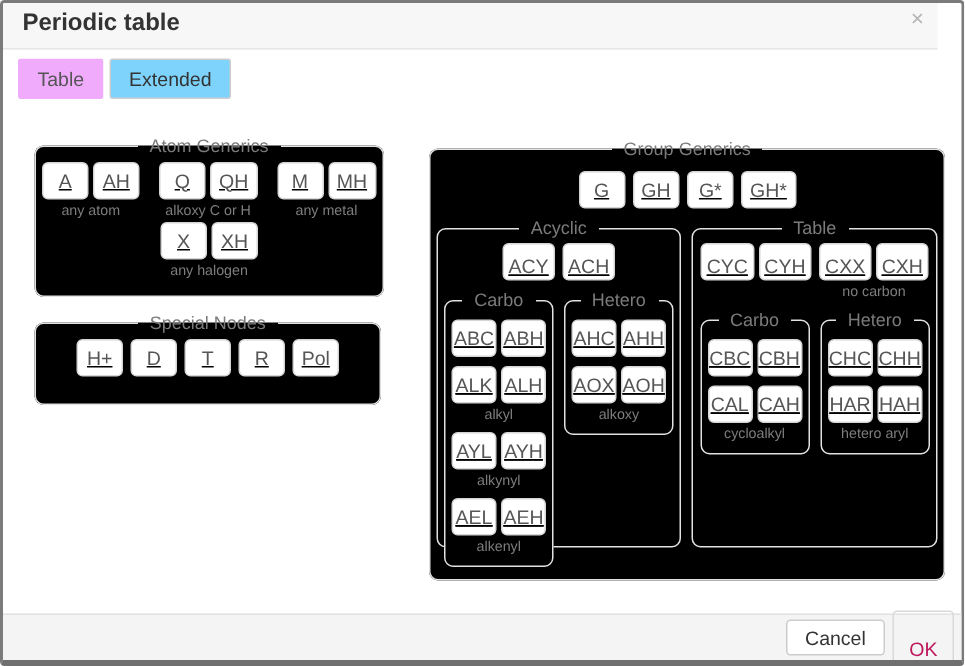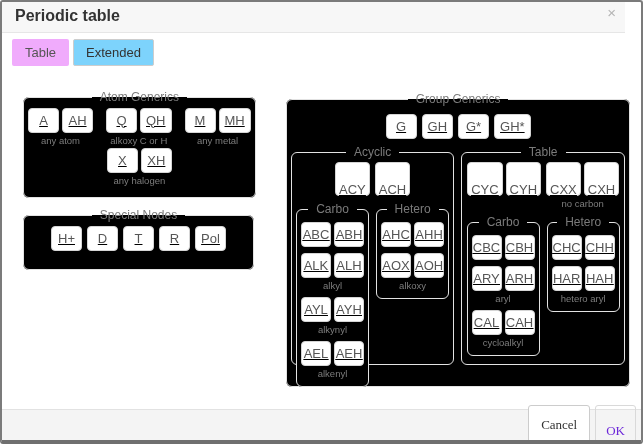--- a/index.html
+++ b/index.html
@@ -55,30 +55,30 @@
   .row1 { display:flex; justify-content:center; gap:13px; margin-top:4px; }
   .row2 { display:flex; justify-content:center; margin-top:2px; }
 
   .sub-row { display:flex; justify-content:center; align-items:flex-start; gap:7px; margin-top:6px; }
   #acyclic { width:158px; height:220px; }
   #cyclic  { width:164px; height:220px; }
   .inner-col { width:72px; }
   .inner-col .pair { margin-top:6px; }
   .inner-col .pair.spaced { margin-bottom:3px; }
   .inner-col .gbtn { min-width:30px; padding:0 0; }
-  #cyclic .g-row .gbtn, #acyclic > .g-row .gbtn { min-width:30px; padding:16px 3px; }
+  #cyclic .g-row .gbtn, #acyclic > .g-row .gbtn { min-width:30px; padding:4px 3px; }
 
   .footer {
     position:absolute; left:0; right:0; bottom:0; height:31px;
     background:#f4f4f4; border-top:1px solid #e2e2e2;
     display:flex; justify-content:flex-end; align-items:center; gap:5px; padding:0 5px;
   }
-  .fbtn { height:40px; font-family:Liberation Serif, serif; font-size:13px; border-radius:3px; cursor:pointer; }
+  .fbtn { height:24px; font-family:Liberation Sans, sans-serif; font-size:13px; border-radius:3px; cursor:pointer; }
   .fbtn.cancel { background:#fff; border:1px solid #cccccc; color:#333; padding:0 12px; }
-  .fbtn.ok { background:transparent; border:1px solid #d9d9d9; color:#6d28d9; padding:17px 10px; }
+  .fbtn.ok { background:transparent; border:1px solid #d9d9d9; color:#be185d; padding:17px 10px; }
 </style>
 </head>
 <body>
 
 <div class="dialog">
 
   <div class="header">
     <span class="title">Periodic table</span>
     <span class="close">×</span>
   </div>
@@ -227,27 +227,20 @@
           <fieldset class="inner-col">
             <legend>Carbo</legend>
             <div class="pair">
               <div class="btns">
                 <button class="gbtn">CBC</button>
                 <button class="gbtn">CBH</button>
               </div>
             </div>
             <div class="pair spaced">
               <div class="btns">
-                <button class="gbtn">ARY</button>
-                <button class="gbtn">ARH</button>
-              </div>
-              <div class="caption">aryl</div>
-            </div>
-            <div class="pair spaced">
-              <div class="btns">
                 <button class="gbtn">CAL</button>
                 <button class="gbtn">CAH</button>
               </div>
               <div class="caption">cycloalkyl</div>
             </div>
           </fieldset>
 
           <fieldset class="inner-col">
             <legend>Hetero</legend>
             <div class="pair">

